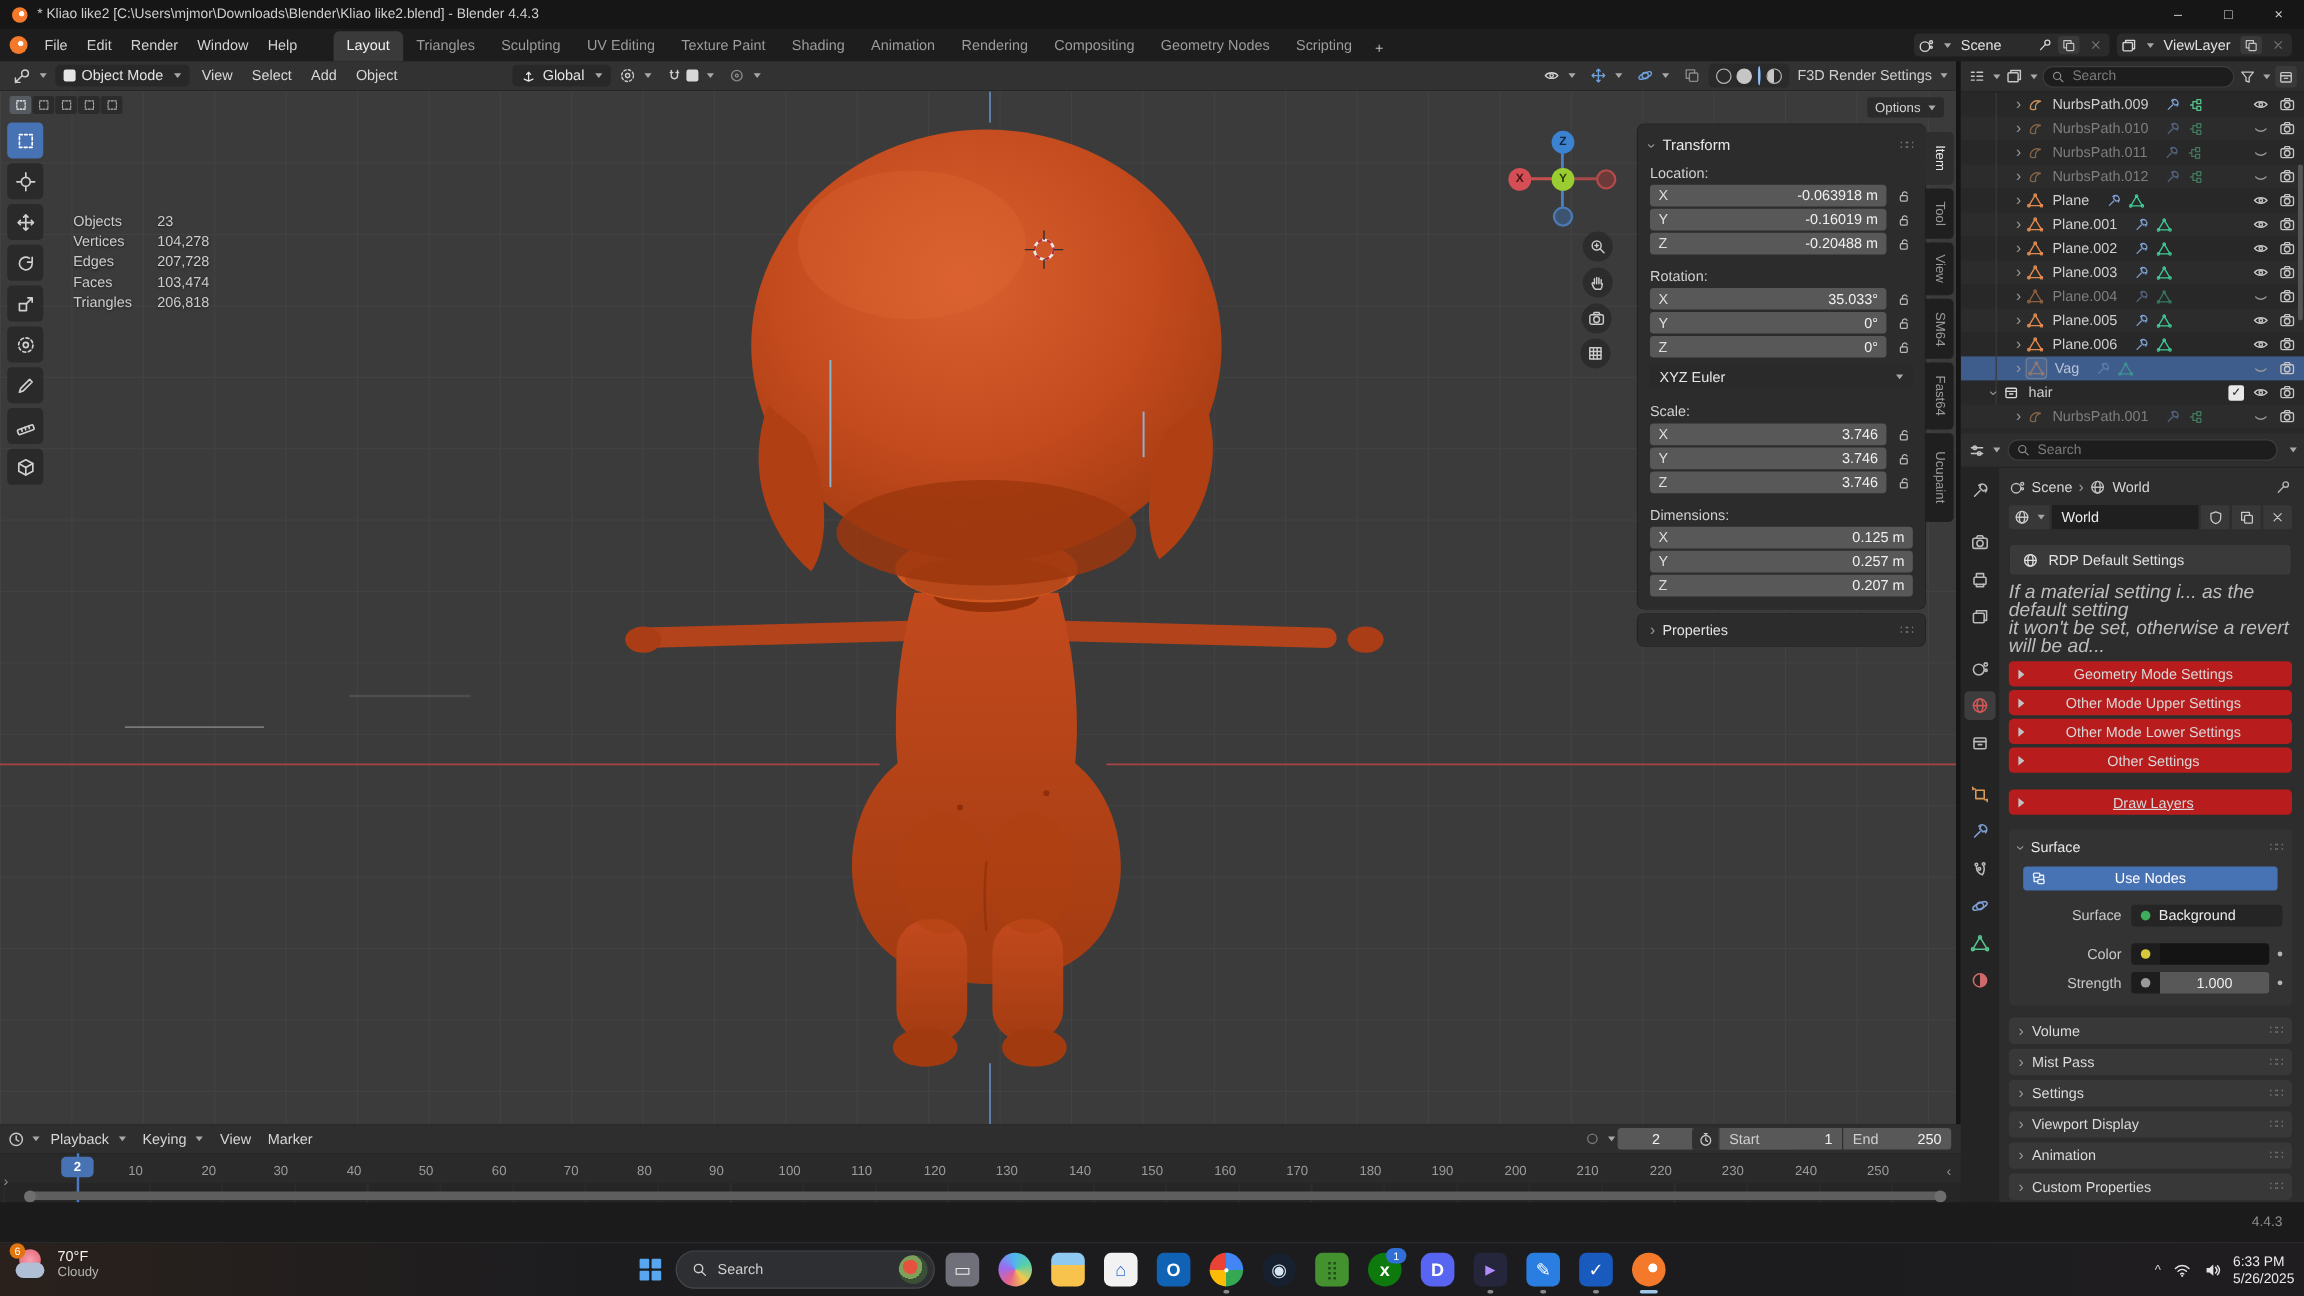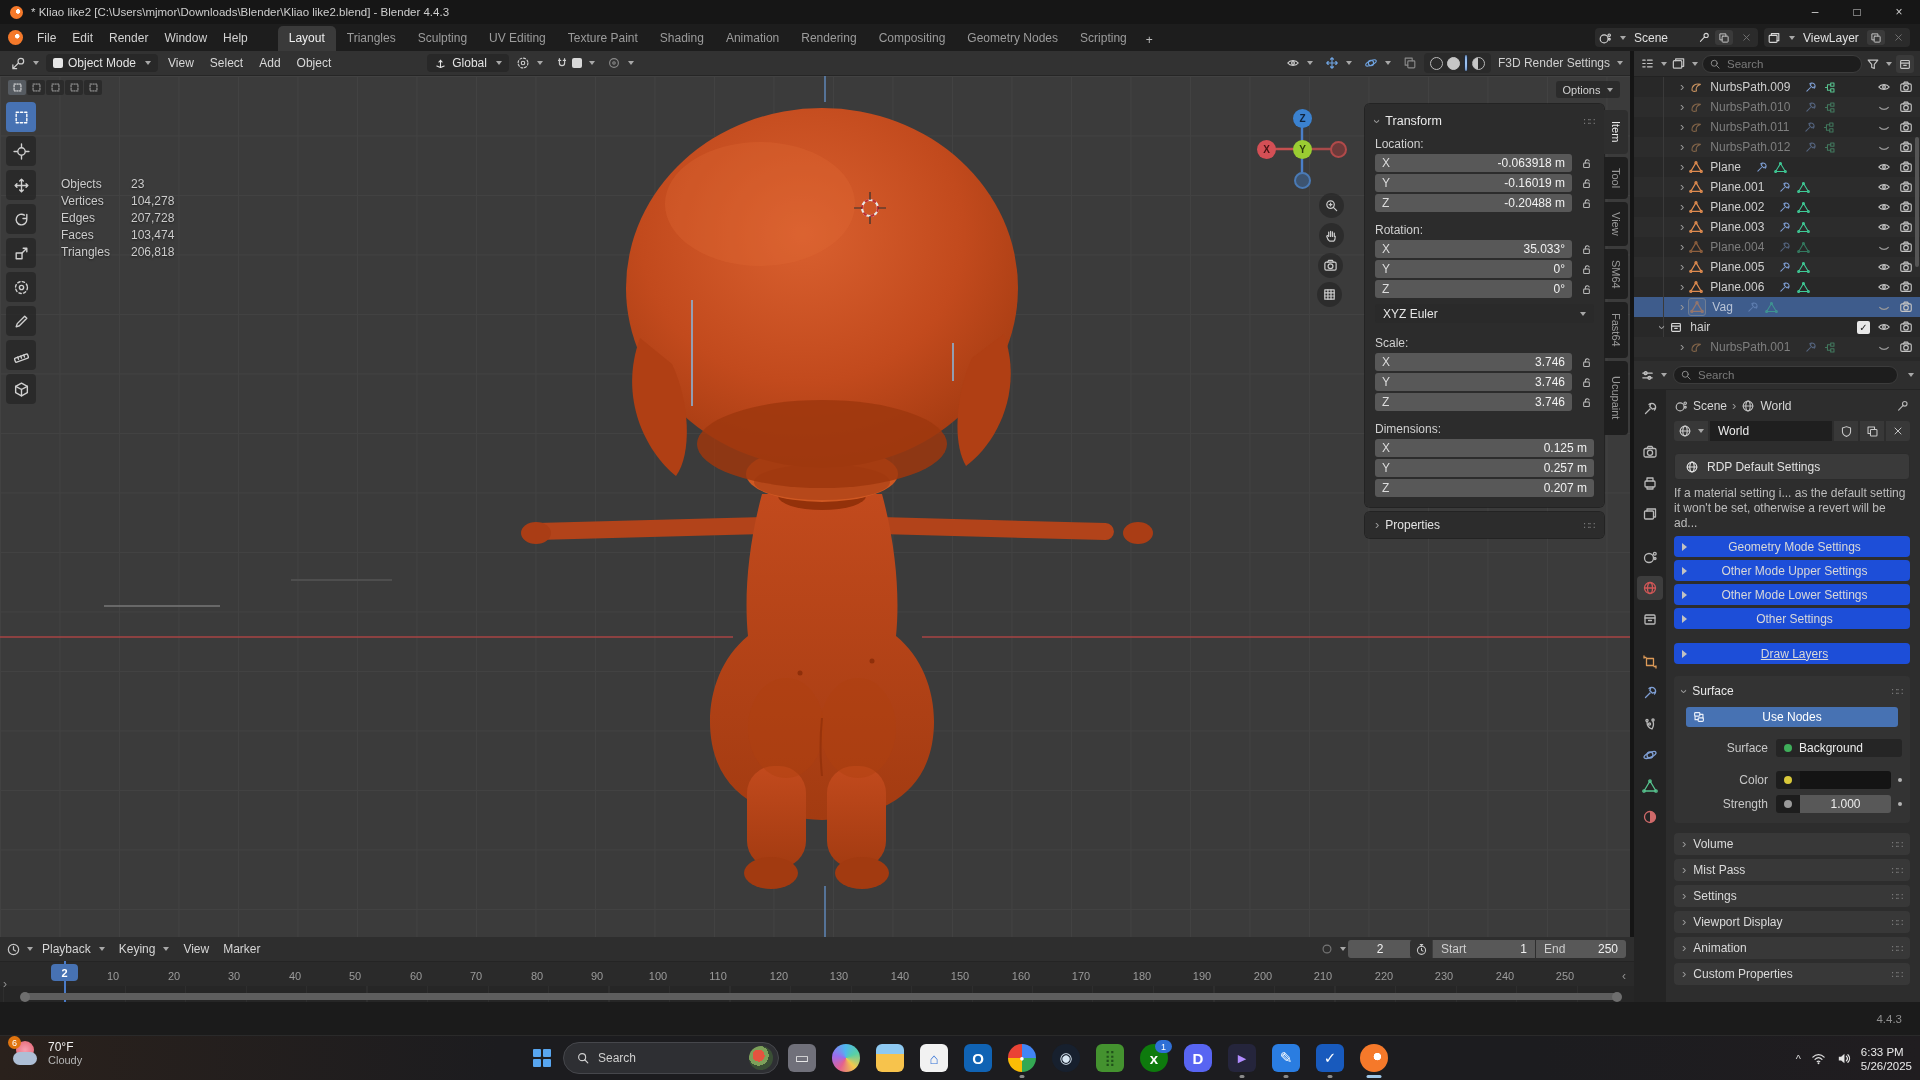--- a/index.html
+++ b/index.html
@@ -121,22 +121,22 @@
   .ptab.active{background:#3d3d3d;}
   .props-content{position:absolute;left:32px;top:28px;right:0;bottom:0;padding:6px 10px 0 8px;box-sizing:border-box;}
   .crumb{display:flex;align-items:center;gap:5px;color:#d6d6d6;height:22px;}
   .crumb .pin{margin-left:auto;color:#b5b5b5;}
   .datablock{display:flex;align-items:center;gap:2px;margin:4px 0 12px;}
   .db-ic{background:#383838;border-radius:3px 0 0 3px;height:20px;display:flex;align-items:center;padding:0 4px;gap:2px;color:#c9c9c9;}
   .db-name{flex:1;background:#1f1f1f;height:20px;display:flex;align-items:center;padding:0 8px;color:#ececec;}
   .db-btn{background:#383838;width:24px;height:20px;display:flex;align-items:center;justify-content:center;color:#c9c9c9;}
   .db-btn.last{border-radius:0 3px 3px 0;}
   .rdp-btn{height:25px;background:#3a3a3a;border:1px solid #2b2b2b;border-radius:4px;display:flex;align-items:center;gap:8px;padding:0 10px;color:#e0e0e0;margin-bottom:6px;}
-  .desc{color:#bdbdbd;font-size:12px;line-height:15px;}
-  .pbtn{height:21px;background:#1d4ed8;border-radius:4px;display:flex;align-items:center;padding:0 8px;color:#d8d8d8;margin-top:3px;position:relative;}
+  .desc{color:#bdbdbd;font-size:16px;line-height:15px;font-style:italic;}
+  .pbtn{height:21px;background:#b91c1c;border-radius:4px;display:flex;align-items:center;padding:0 8px;color:#d8d8d8;margin-top:3px;position:relative;}
   .pbtn .lbl{flex:1;text-align:center;}
   .tri-r{width:0;height:0;border-top:4px solid transparent;border-bottom:4px solid transparent;border-left:5.5px solid #c2c2c2;display:inline-block;}
   .surface-panel{background:#333333;border-radius:4px;margin-top:12px;padding:5px 8px 10px;}
   .sp-head{display:flex;align-items:center;gap:6px;color:#e8e8e8;height:20px;}
   .sp-head .grip{margin-left:auto;}
   .usenodes{height:20px;background:#4772b3;border-radius:3px;display:flex;align-items:center;justify-content:center;color:#fff;margin:6px 4px 12px;position:relative;}
   .usenodes .nic{position:absolute;left:6px;color:#eaf0fa;}
   .prow{display:flex;align-items:center;margin-top:6px;}
   .prow .plab{width:86px;text-align:right;color:#c8c8c8;margin-right:8px;flex:none;}
   .pwidget{flex:1;display:flex;align-items:center;}

